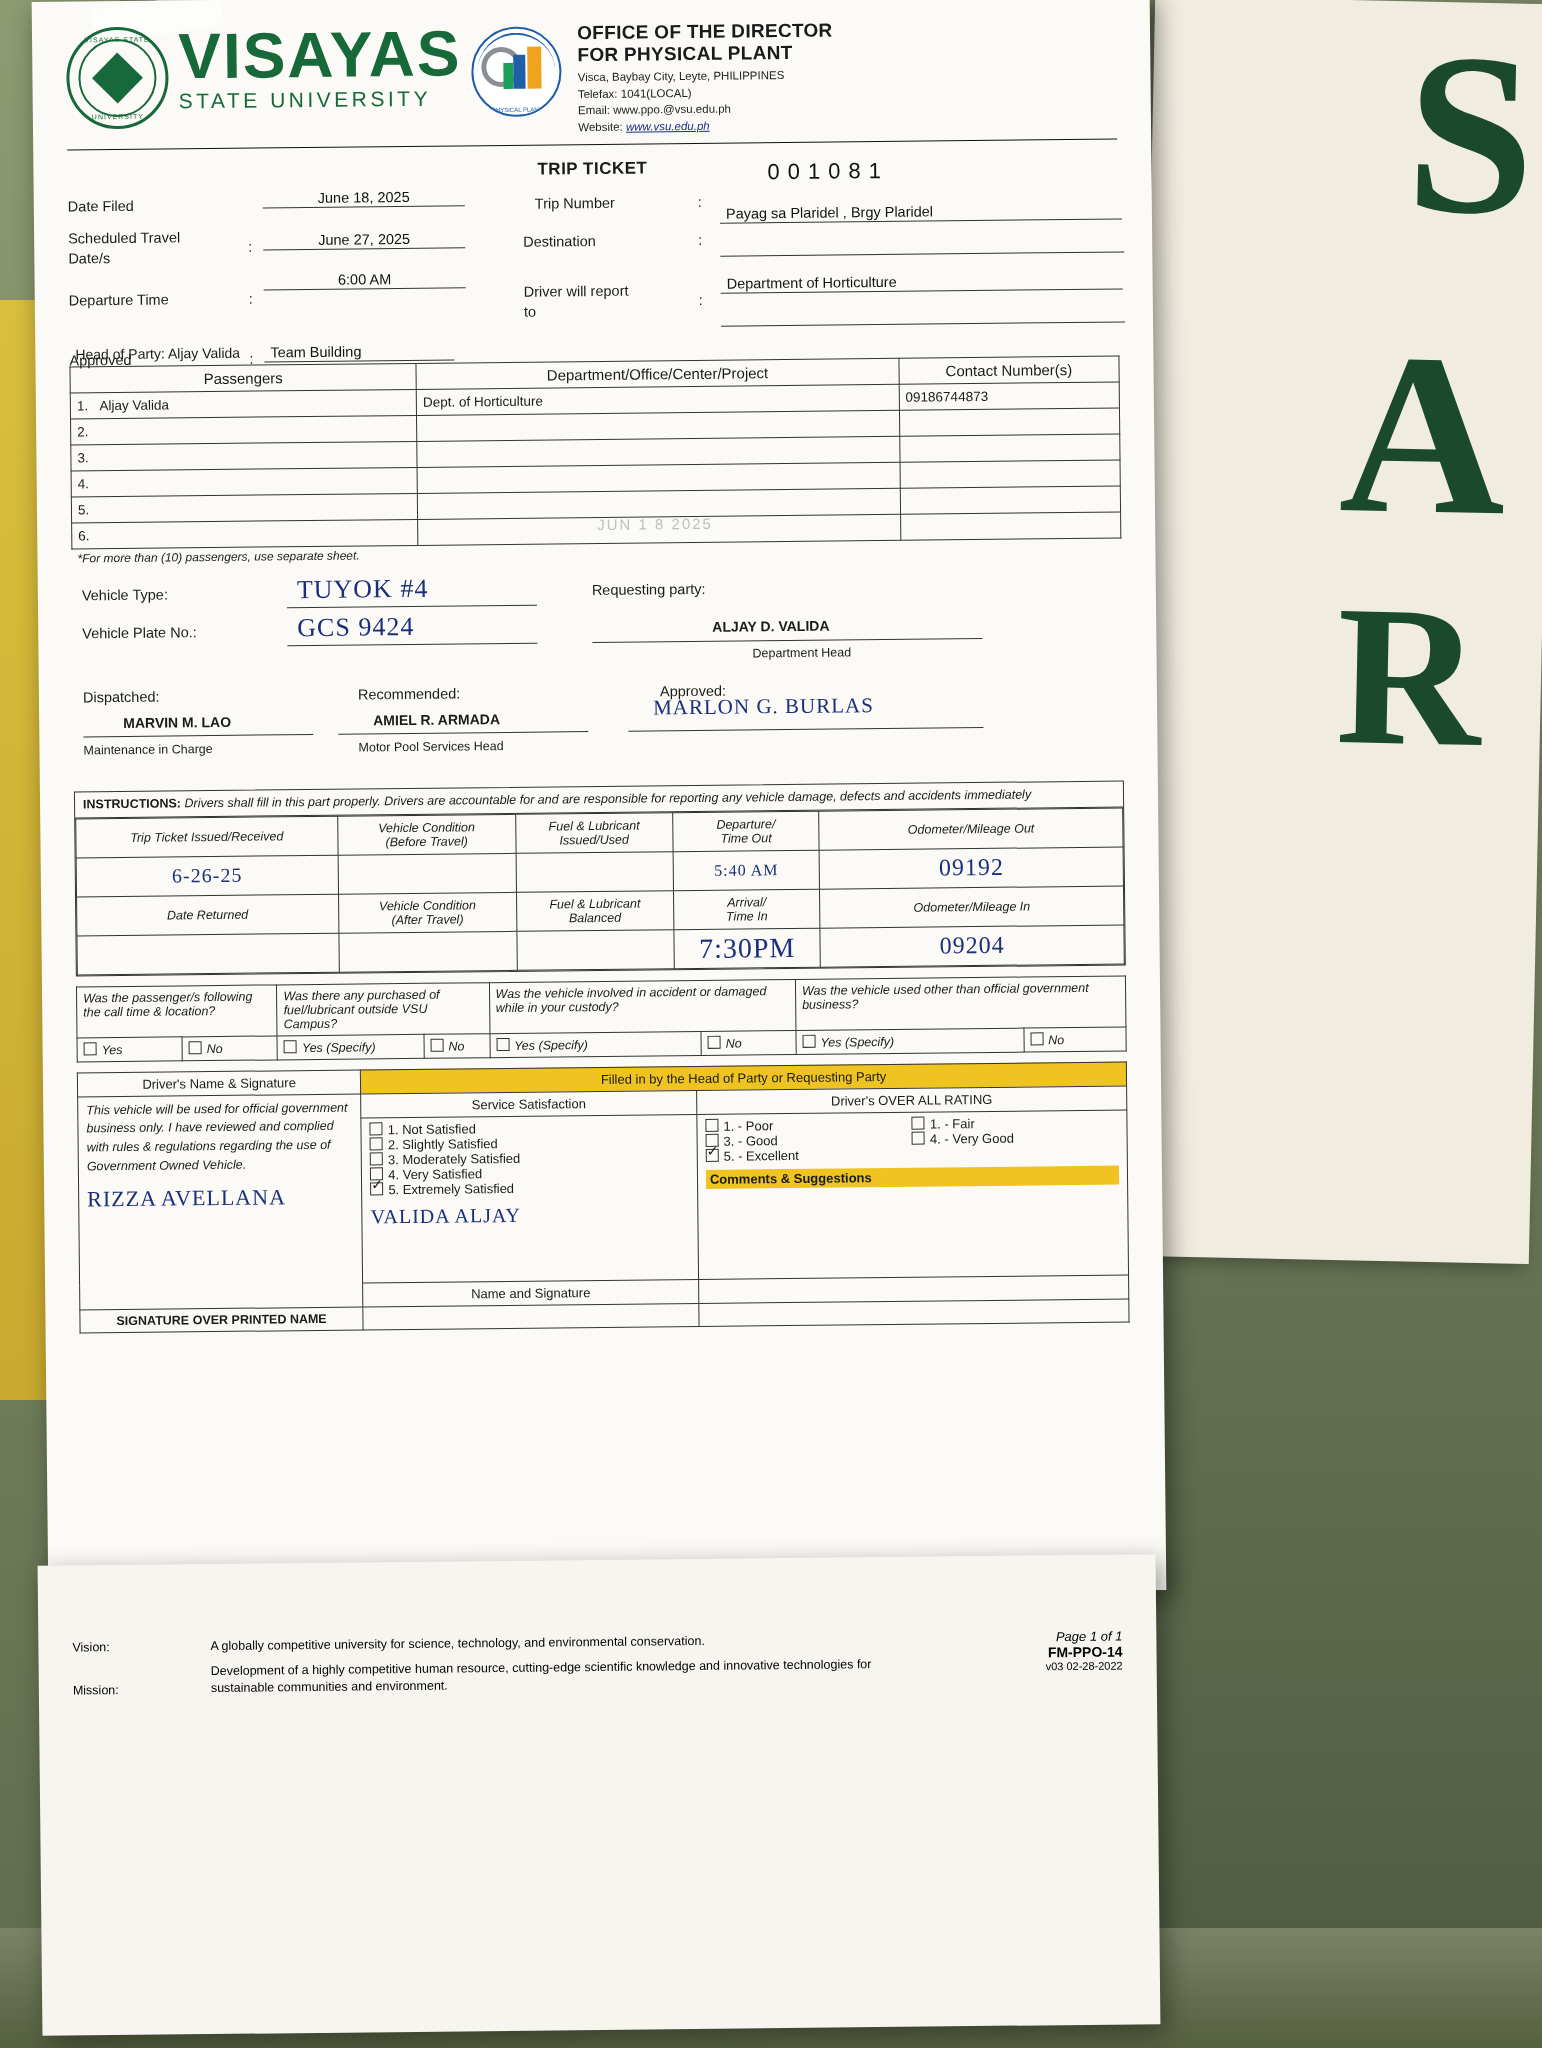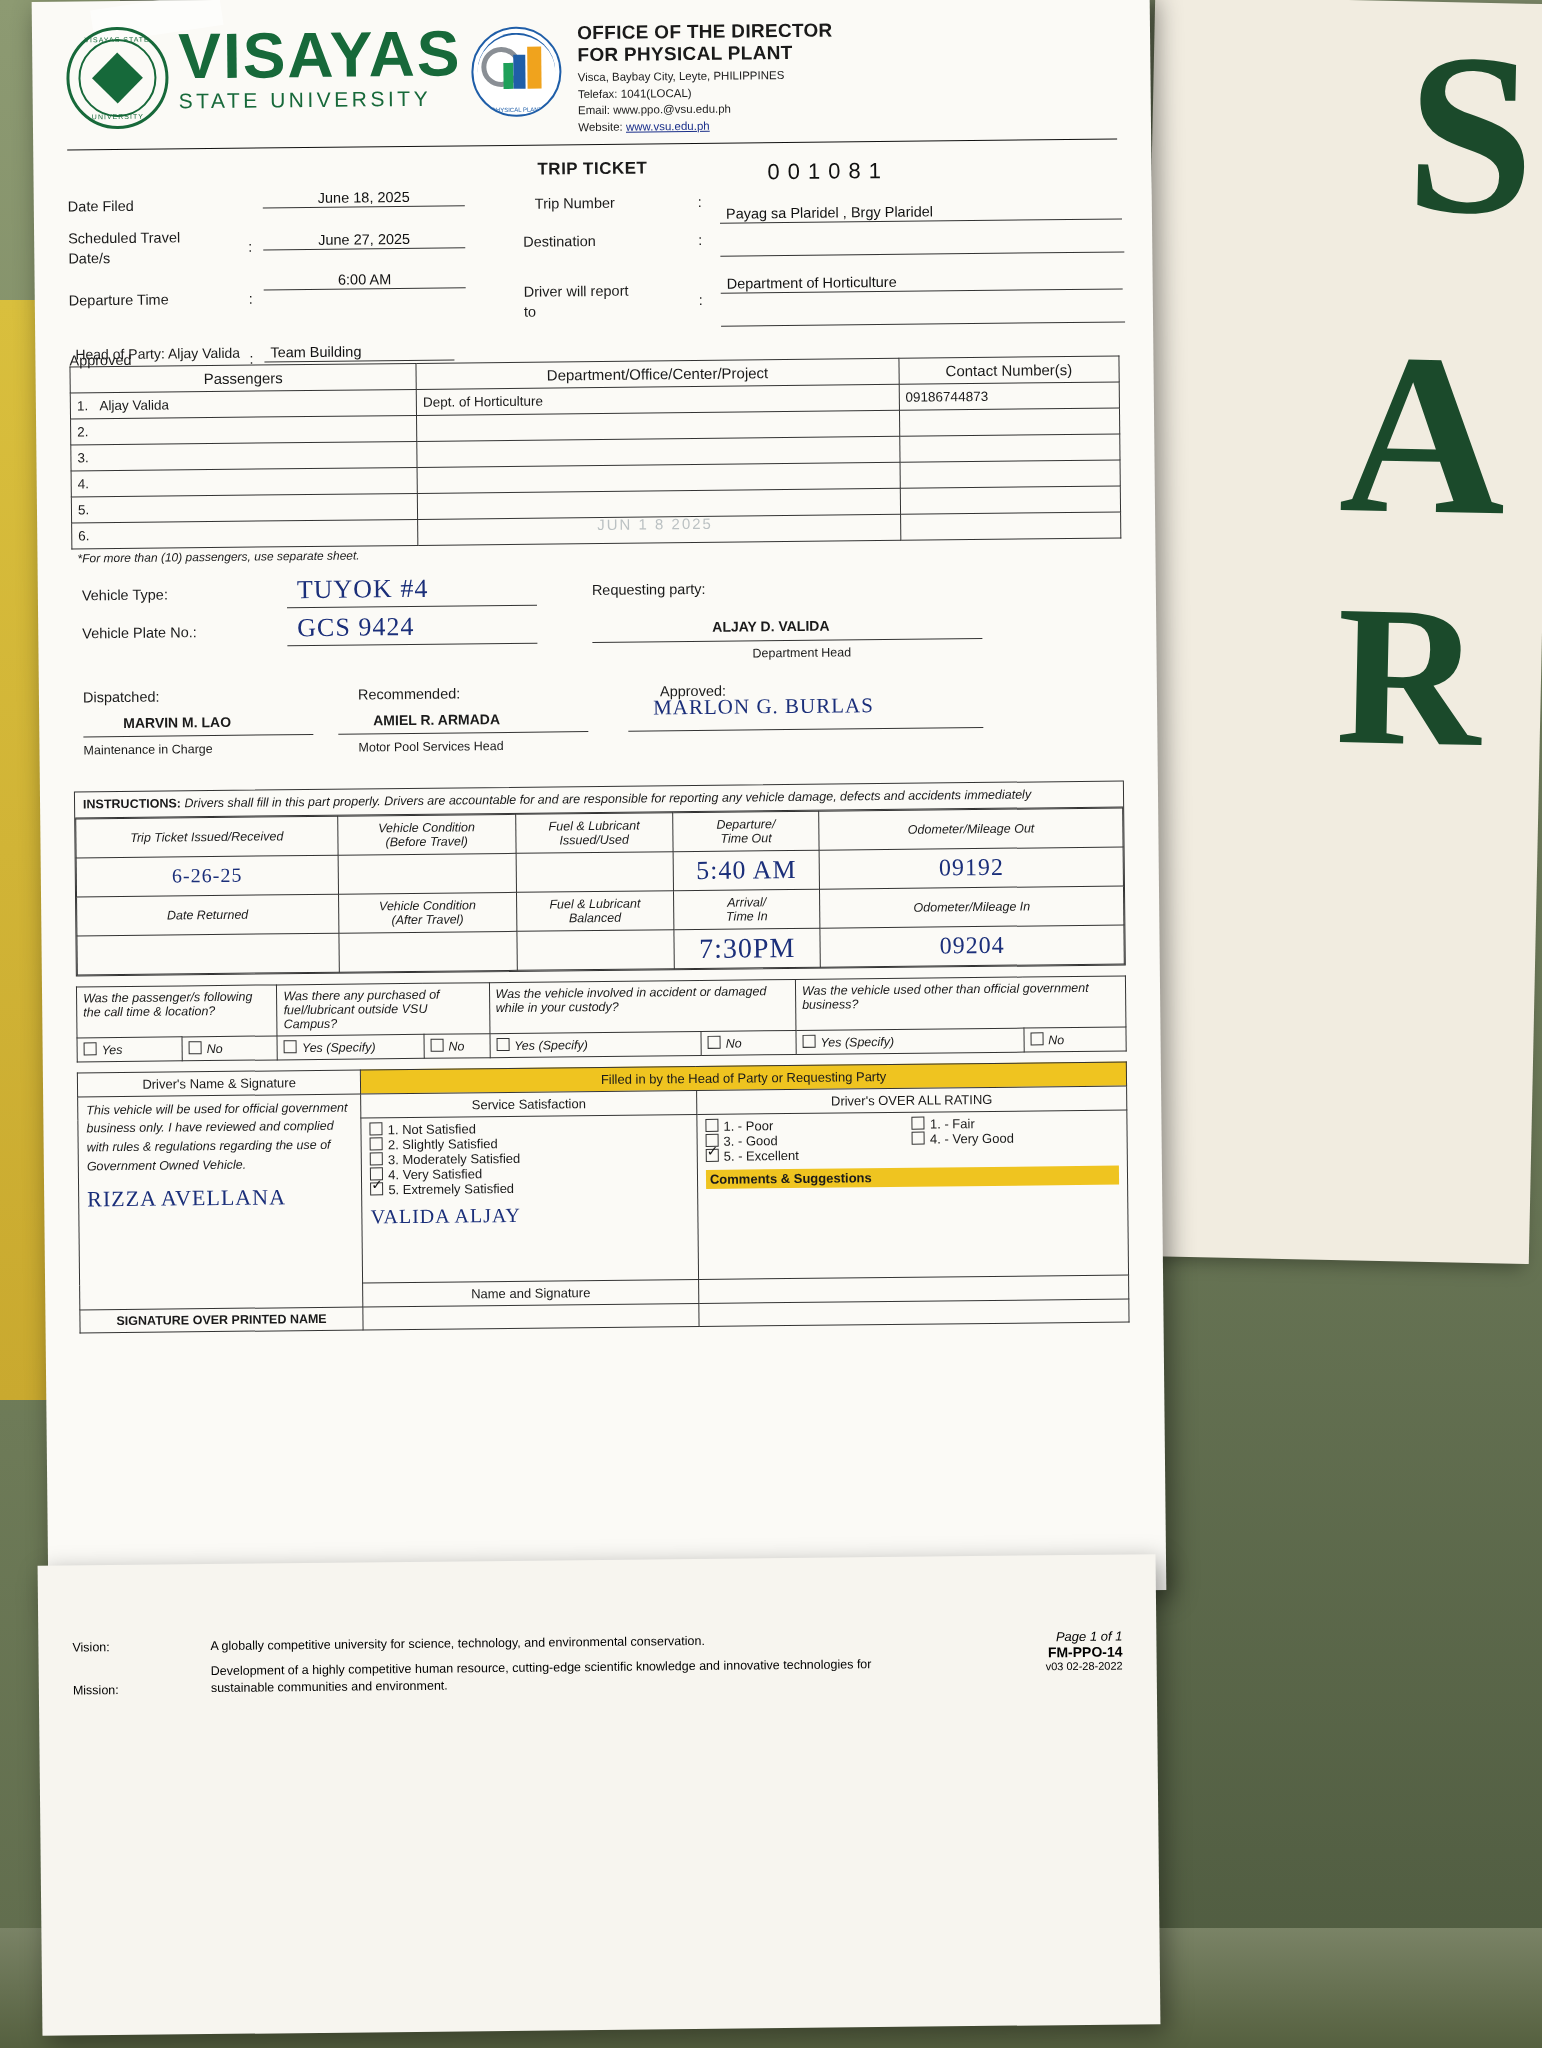--- a/index.html
+++ b/index.html
@@ -51,21 +51,21 @@
   .ppo-logo .gear{position:absolute;left:8px;top:18px;width:30px;height:30px;border:5px solid #8a8f95;border-radius:50%;}
   .ppo-logo .b1{position:absolute;left:40px;top:26px;width:12px;height:34px;background:#1f5ea8;}
   .ppo-logo .b2{position:absolute;left:54px;top:18px;width:14px;height:42px;background:#f0a31d;}
   .ppo-logo .b3{position:absolute;left:30px;top:34px;width:10px;height:26px;background:#1fa05a;}
   .ppo-logo .arc{position:absolute;left:4px;top:4px;right:4px;bottom:4px;border-radius:50%;border-top:2px solid #1f5ea8;}
   .ppo-logo .txt{position:absolute;left:0;right:0;bottom:2px;text-align:center;font-size:6px;color:#1f5ea8;}
   .office{margin-left:6px;}
   .office .l1{font-size:19px;font-weight:bold;letter-spacing:.3px;}
   .office .l2{font-size:19px;font-weight:bold;letter-spacing:.3px;}
   .office .l3{font-size:11.5px;margin-top:3px;line-height:1.45;color:#222;}
-  .office .l3 .u{text-decoration:underline;color:#1a2f8a;}
+  .office .l3 .u{text-decoration:underline;color:#1a2f8a;font-style:italic;}
   .hdr-rule{border-bottom:1.6px solid #111;margin:8px 0 0 0;}
 
   .title{text-align:center;font-size:17px;font-weight:bold;letter-spacing:.5px;margin:14px 0 6px 0;}
 
   
   .fields{position:relative;height:150px;margin-top:4px;font-size:14.5px;}
   .lbl{position:absolute;}
   .colon{position:absolute;}
   .val{position:absolute;border-bottom:1.2px solid #333;padding:0 6px 1px 6px;text-align:center;color:#111;}
   .valL{position:absolute;border-bottom:1.2px solid #333;padding:0 6px 1px 6px;color:#111;}
@@ -295,21 +295,21 @@
         <td style="width:14%">
               <div>Departure/</div>
               <div>Time Out</div>
             </td>
         <td style="width:29%">Odometer/Mileage Out</td>
       </tr>
       <tr class="drow">
         <td><span class="hw" style="position:static;font-size:20px;">6-26-25</span></td>
         <td></td>
         <td></td>
-        <td><span class="hw" style="position:static;font-size:26px;margin-top:14px;">5:40 AM</span></td>
+        <td><span class="hw" style="position:static;font-size:16px;margin-top:14px;">5:40 AM</span></td>
         <td><span class="hw" style="position:static;font-size:24px;">09192</span></td>
       </tr>
       <tr class="hrow">
         <td>Date Returned</td>
         <td>
               <div>Vehicle Condition</div>
               <div>(After Travel)</div>
             </td>
         <td>
               <div>Fuel &amp; Lubricant</div>

